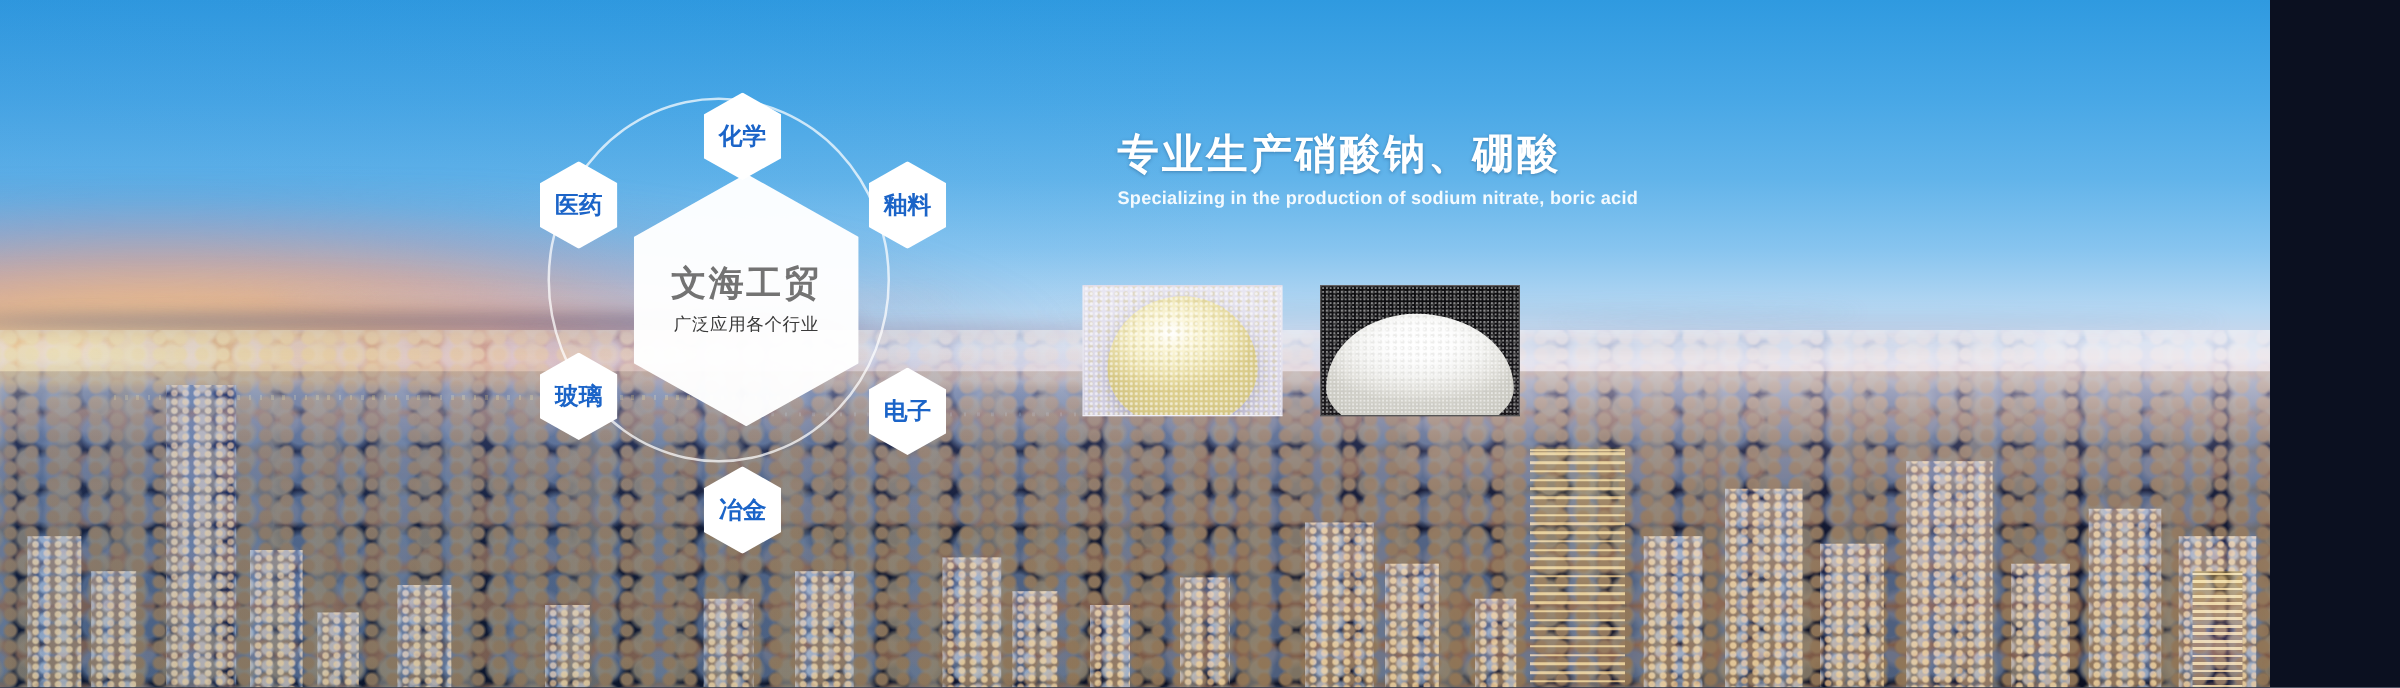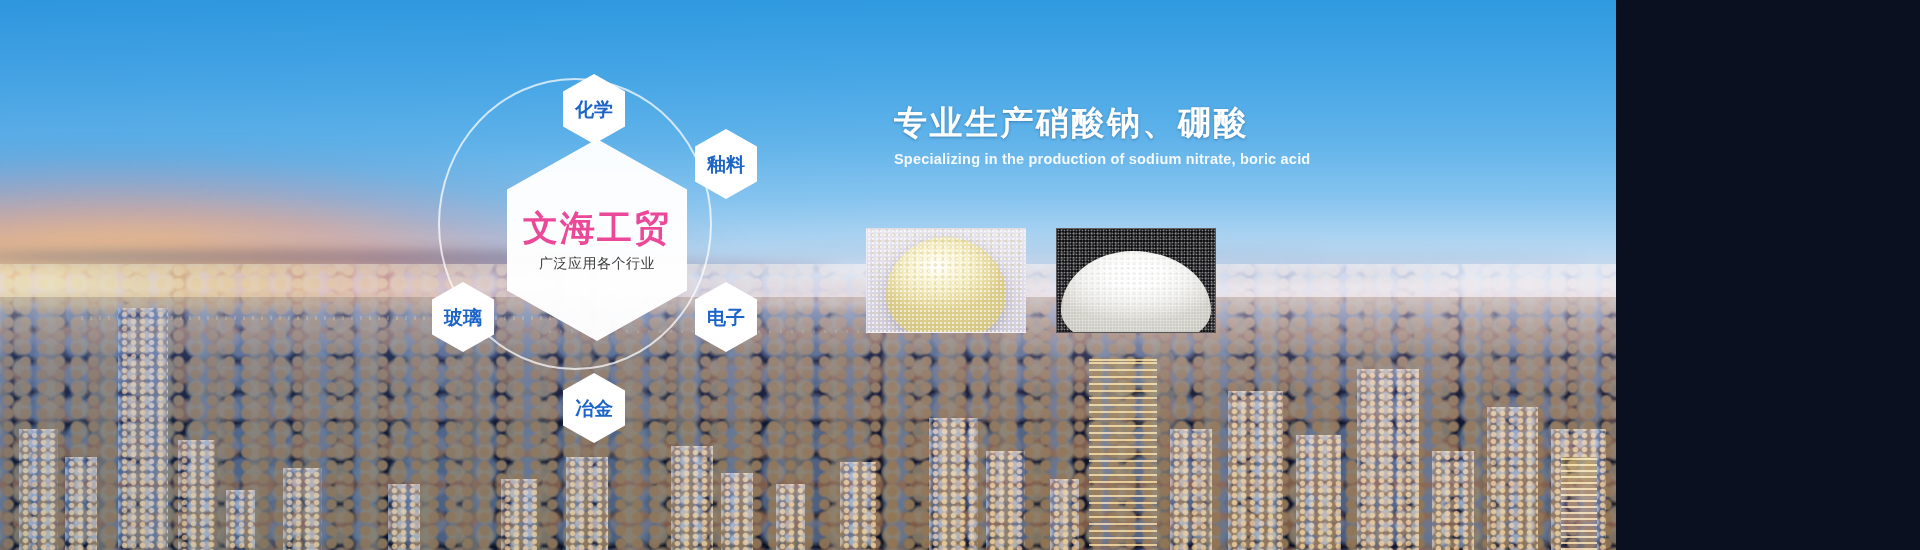--- a/index.html
+++ b/index.html
@@ -5,21 +5,21 @@
 <style>
   html,body{margin:0;padding:0;}
   body{
     font-family:"Liberation Sans","DejaVu Sans",sans-serif;
     background:#0b1020;
   }
 
   
   .banner{
     position:relative;
-    width:1616px;
+    width:1816px;
     height:550px;
     overflow:hidden;
     background:#1b2a4a;
   }
 
   
   .bg{position:absolute;inset:0;}
 
   .sky{
     position:absolute;left:0;top:0;width:100%;height:100%;
@@ -233,36 +233,36 @@
     font-size:19px;
     font-weight:bold;
     letter-spacing:0px;
     line-height:1;
     white-space:nowrap;
   }
 
   
   .h-chem   {left:131px; top:38px;}   
   .h-glaze  {left:263px; top:93px;}   
-  .h-elec   {left:263px; top:246px;}  
+  .h-elec   {left:263px; top:258px;}  
   .h-metal  {left:131px; top:337px;}  
   .h-glass  {left:0px;   top:246px;}  
   .h-med    {left:0px;   top:93px;}   
 
   
   .hex-center{
     position:absolute;
     left:75px;top:103px;
     width:180px;height:202px;
     flex-direction:column;
     background:rgba(255,255,255,.97);
   }
   .hex-center .title{
-    color:#ec4899;
-    font-size:35px;
+    color:#737373;
+    font-size:28px;
     font-weight:bold;
     letter-spacing:2px;
     line-height:1.1;
     white-space:nowrap;
   }
   .hex-center .sub{
     margin-top:9px;
     color:#3a3a3a;
     font-size:14px;
     letter-spacing:.5px;
@@ -438,20 +438,23 @@
     </div>
 
     <div class="hex hex-sm h-glass">
       <span>玻璃</span>
     </div>
 
     <div class="hex hex-sm h-metal">
       <span>冶金</span>
     </div>
 
+    <div class="hex hex-sm h-med">
+      <span>医药</span>
+    </div>
 
     <div class="hex hex-center">
       <div class="title">文海工贸</div>
       <div class="sub">广泛应用各个行业</div>
     </div>
 
   </div>
 
   <div class="copy">
     <h1 class="headline">专业生产硝酸钠、硼酸</h1>

